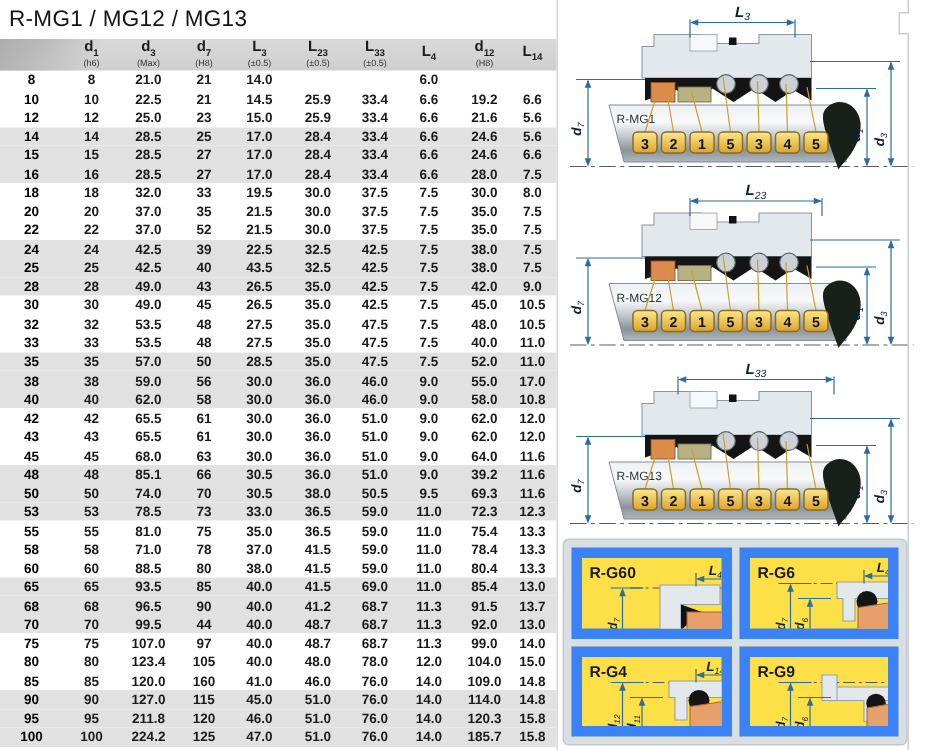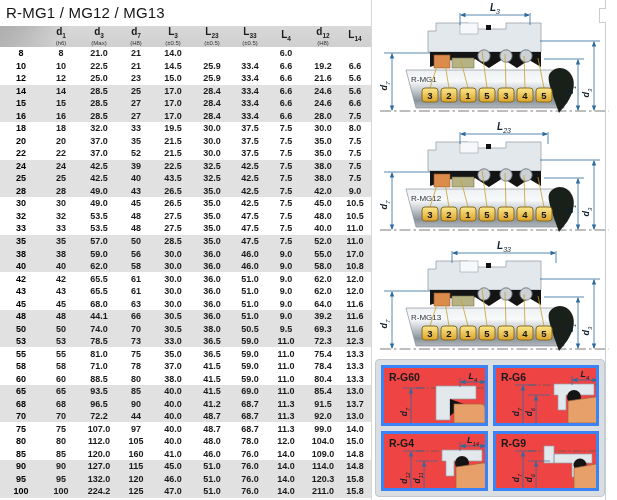--- a/index.html
+++ b/index.html
@@ -18,21 +18,21 @@
   .tbody{}
   .trow{height:12.53px;align-items:center;text-align:center;font-size:9px;font-weight:bold;color:#1a1a1a;}
   .trow.shaded{background:#e1e1e1;}
   .trow .c0{color:#000;}
   
   .right{width:245px;position:relative;background:#fff;}
   .mg{height:119px;}
   svg{display:block;}
   svg text{font-family:"Liberation Sans",sans-serif;}
   .panelwrap{box-sizing:border-box;margin:2px 12px 3px 3px;height:138px;background:#d9dee3;border:1px solid #c3c9cf;border-radius:4px;padding:5px;display:grid;grid-template-columns:1fr 1fr;grid-template-rows:1fr 1fr;gap:5px;}
-  .card{background:#ef4444;border:3px solid #3b82f6;overflow:hidden;}
+  .card{background:#fde047;border:7px solid #3b82f6;overflow:hidden;}
   .edge-line{position:absolute;right:11px;top:0;width:1px;height:100%;background:#c9cdd2;}
   .edge-notch{position:absolute;right:11px;top:8px;width:6px;height:13px;background:#fff;border:1px solid #c9cdd2;border-right:none;}
 </style>
 </head>
 <body>
 
 <div class="root">
   <div class="left">
     <div class="page-title">R-MG1 / MG12 / MG13</div>
     <div class="thead grid" id="thead">
@@ -323,21 +323,21 @@
           <div class="c4">30.0</div>
           <div class="c5">36.0</div>
           <div class="c6">51.0</div>
           <div class="c7">9.0</div>
           <div class="c8">64.0</div>
           <div class="c9">11.6</div>
         </div>
         <div class="trow grid shaded">
           <div class="c0">48</div>
           <div class="c1">48</div>
-          <div class="c2">44.1</div>
+          <div class="c2">85.1</div>
           <div class="c3">66</div>
           <div class="c4">30.5</div>
           <div class="c5">36.0</div>
           <div class="c6">51.0</div>
           <div class="c7">9.0</div>
           <div class="c8">39.2</div>
           <div class="c9">11.6</div>
         </div>
         <div class="trow grid shaded">
           <div class="c0">50</div>
@@ -419,21 +419,21 @@
           <div class="c4">40.0</div>
           <div class="c5">41.2</div>
           <div class="c6">68.7</div>
           <div class="c7">11.3</div>
           <div class="c8">91.5</div>
           <div class="c9">13.7</div>
         </div>
         <div class="trow grid shaded">
           <div class="c0">70</div>
           <div class="c1">70</div>
-          <div class="c2">72.2</div>
+          <div class="c2">99.5</div>
           <div class="c3">44</div>
           <div class="c4">40.0</div>
           <div class="c5">48.7</div>
           <div class="c6">68.7</div>
           <div class="c7">11.3</div>
           <div class="c8">92.0</div>
           <div class="c9">13.0</div>
         </div>
         <div class="trow grid">
           <div class="c0">75</div>
@@ -443,21 +443,21 @@
           <div class="c4">40.0</div>
           <div class="c5">48.7</div>
           <div class="c6">68.7</div>
           <div class="c7">11.3</div>
           <div class="c8">99.0</div>
           <div class="c9">14.0</div>
         </div>
         <div class="trow grid">
           <div class="c0">80</div>
           <div class="c1">80</div>
-          <div class="c2">112.0</div>
+          <div class="c2">123.4</div>
           <div class="c3">105</div>
           <div class="c4">40.0</div>
           <div class="c5">48.0</div>
           <div class="c6">78.0</div>
           <div class="c7">12.0</div>
           <div class="c8">104.0</div>
           <div class="c9">15.0</div>
         </div>
         <div class="trow grid">
           <div class="c0">85</div>
@@ -479,39 +479,39 @@
           <div class="c4">45.0</div>
           <div class="c5">51.0</div>
           <div class="c6">76.0</div>
           <div class="c7">14.0</div>
           <div class="c8">114.0</div>
           <div class="c9">14.8</div>
         </div>
         <div class="trow grid shaded">
           <div class="c0">95</div>
           <div class="c1">95</div>
-          <div class="c2">132.0</div>
+          <div class="c2">211.8</div>
           <div class="c3">120</div>
           <div class="c4">46.0</div>
           <div class="c5">51.0</div>
           <div class="c6">76.0</div>
           <div class="c7">14.0</div>
           <div class="c8">120.3</div>
           <div class="c9">15.8</div>
         </div>
         <div class="trow grid shaded">
           <div class="c0">100</div>
           <div class="c1">100</div>
           <div class="c2">224.2</div>
           <div class="c3">125</div>
           <div class="c4">47.0</div>
           <div class="c5">51.0</div>
           <div class="c6">76.0</div>
           <div class="c7">14.0</div>
-          <div class="c8">211.0</div>
+          <div class="c8">185.7</div>
           <div class="c9">15.8</div>
         </div>
       </div>
   </div>
   <div class="right">
     <div class="mg" id="mg0">
         <svg width="245" height="119" viewBox="0 0 245 119">
           <defs>
             <linearGradient id="sh0" x1="0" y1="0" x2="0" y2="1">
               <stop offset="0" stop-color="#eef1f3"></stop>

